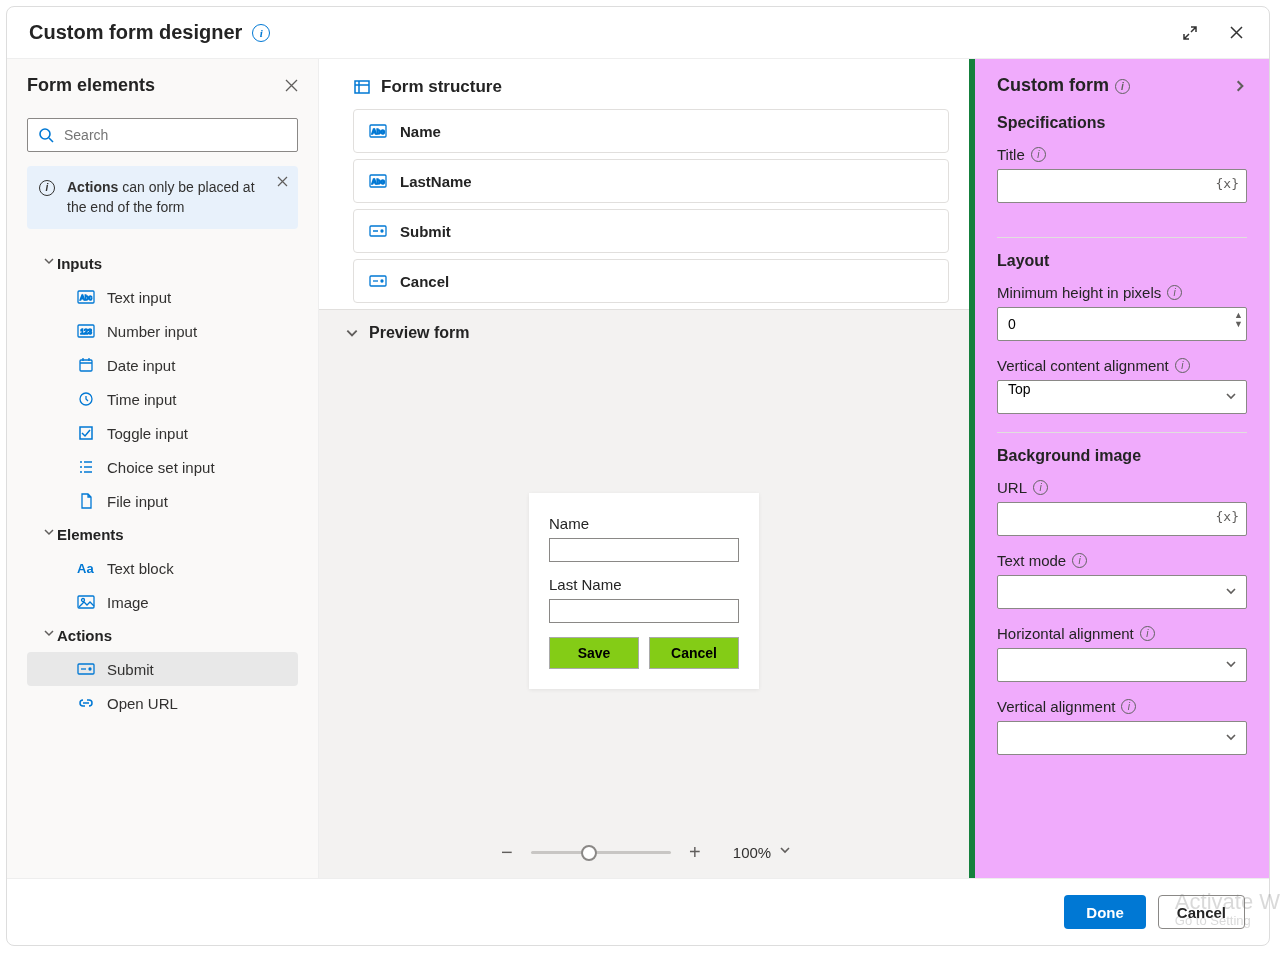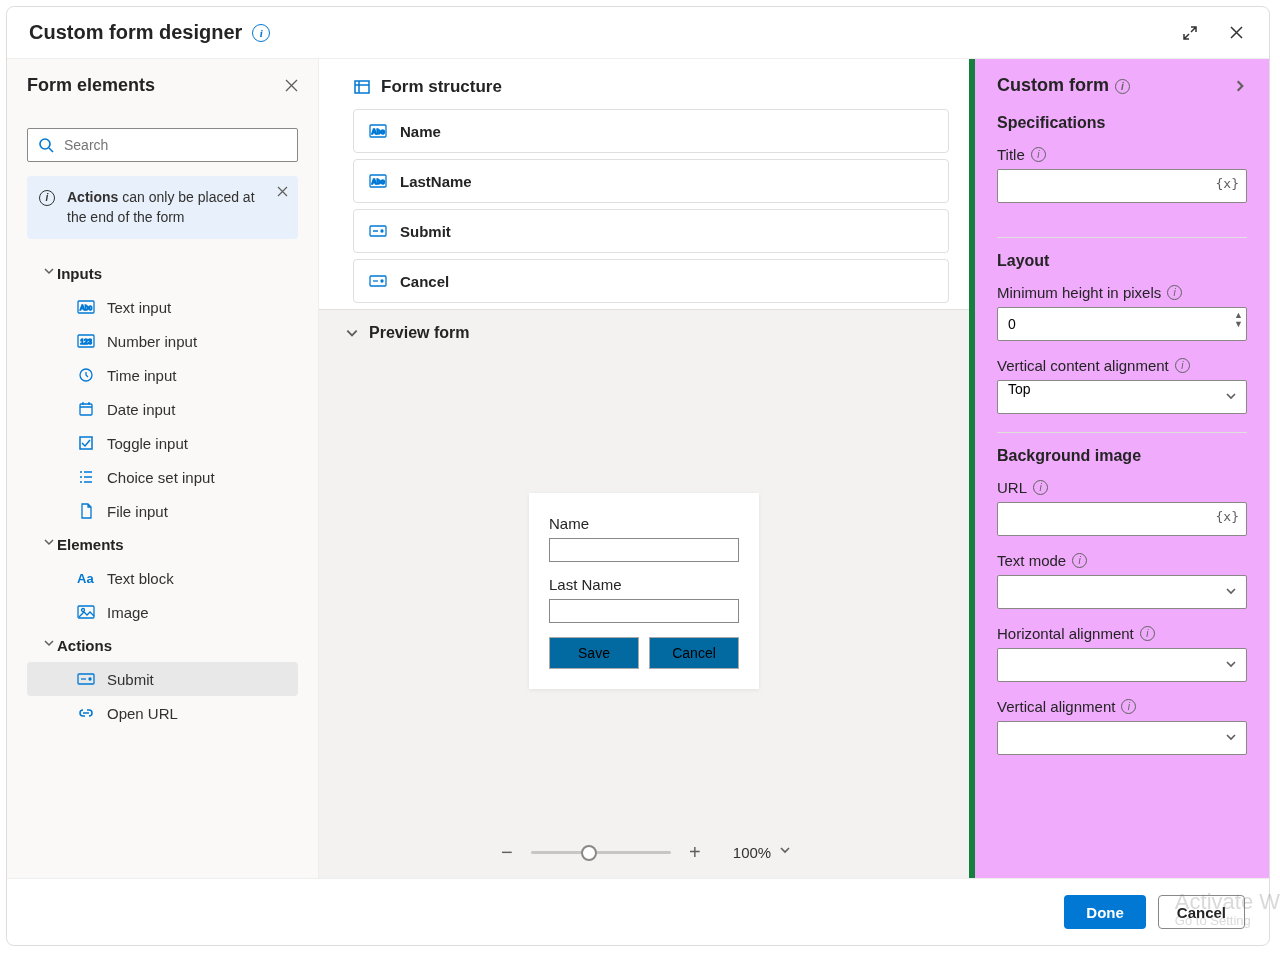--- a/index.html
+++ b/index.html
@@ -15,21 +15,21 @@
 .tb-right { margin-left: auto; display: flex; gap: 24px; }
 .tb-btn { width: 22px; height: 22px; display:flex; align-items:center; justify-content:center; cursor:pointer; color:#333; }
 
 
 .main { flex:1; display:flex; overflow:hidden; }
 .left { width: 312px; border-right:1px solid #eee; background:#faf9f8; padding:16px 20px 16px 20px; overflow-y:auto; }
 .center { flex:1; display:flex; flex-direction:column; background:#fff; overflow:hidden; }
 .right { width: 300px; border-left:6px solid #15803d; background:#f0abfc; padding:16px 22px 16px 22px; overflow-y:auto; }
 
 
-.left-head { display:flex; align-items:center; justify-content:space-between; margin-bottom:32px; }
+.left-head { display:flex; align-items:center; justify-content:space-between; margin-bottom:22px; }
 .left-head h2 { font-size:18px; font-weight:600; color:#242424; }
 .close-x { font-size:16px; color:#605e5c; cursor:pointer; }
 .search { position:relative; margin-bottom:14px; }
 .search input { width:100%; height:34px; border:1px solid #8a8886; border-radius:2px; padding:0 10px 0 36px; font-size:14px; outline:none; }
 .search-icon { position:absolute; left:10px; top:8px; color:#0078d4; }
 
 .info-banner { background:#e8f1fb; border-radius:4px; padding:12px 30px 12px 40px; position:relative; font-size:14px; color:#323130; margin-bottom:18px; line-height:1.4; }
 .info-banner .icircle { position:absolute; left:12px; top:14px; width:16px; height:16px; border:1.5px solid #323130; border-radius:50%; display:flex; align-items:center; justify-content:center; font-size:10px; font-style:italic; font-weight:600; }
 .info-banner .dismiss { position:absolute; right:10px; top:10px; color:#605e5c; cursor:pointer; font-size:13px; }
 
@@ -47,21 +47,21 @@
 .struct-item { display:flex; align-items:center; gap:12px; padding:12px 14px; border:1px solid #e1dfdd; border-radius:4px; margin-bottom:6px; background:#fff; cursor:pointer; font-size:15px; font-weight:600; color:#242424; }
 .struct-item .el-icon { width:20px; }
 
 .preview-wrap { flex:1; background:#f3f2f1; border-top:1px solid #e1dfdd; display:flex; flex-direction:column; overflow:hidden; margin-top:auto; }
 .preview-head { display:flex; align-items:center; gap:10px; padding:14px 20px 8px 26px; font-size:16px; font-weight:600; color:#242424; }
 .preview-body { flex:1; display:flex; align-items:center; justify-content:center; }
 .preview-card { background:#fff; padding:22px 20px 20px 20px; width:230px; box-shadow:0 1px 4px rgba(0,0,0,0.07); }
 .preview-card label { display:block; font-size:15px; color:#242424; margin-bottom:6px; }
 .preview-card input { width:100%; height:24px; border:1px solid #8a8886; margin-bottom:14px; padding:0 6px; font-size:13px; }
 .preview-card .btnrow { display:flex; gap:10px; }
-.preview-card button { flex:1; height:32px; background:#0369a1; border:1px solid #aaa; font-size:14px; cursor:pointer; }
+.preview-card button { flex:1; height:32px; background:#84cc16; border:1px solid #aaa; font-size:14px; cursor:pointer;font-weight:bold; }
 
 .zoom-bar { display:flex; align-items:center; justify-content:center; gap:14px; padding:10px 20px 14px 20px; }
 .zoom-btn { font-size:20px; color:#605e5c; cursor:pointer; width:20px; text-align:center; }
 .zoom-track { width:140px; height:3px; background:#c8c6c4; position:relative; border-radius:2px; }
 .zoom-thumb { position:absolute; top:-6px; left:50px; width:16px; height:16px; border-radius:50%; background:#fff; border:2px solid #8a8886; }
 .zoom-label { font-size:15px; color:#323130; margin-left:14px; display:flex; align-items:flex-start; gap:8px; }
 
 
 .right-head { display:flex; align-items:center; margin-bottom:18px; }
 .right-head h2 { font-size:18px; font-weight:600; color:#242424; }
@@ -167,34 +167,34 @@
               <svg width="18" height="14" viewBox="0 0 18 14" fill="none" stroke="#0078d4" stroke-width="1.3">
                 <rect x="1" y="1" width="16" height="12" rx="1"></rect>
                 <text x="9" y="10" text-anchor="middle" font-size="7" fill="#0078d4" font-family="sans-serif">123</text>
               </svg>
             </span>
             <span>Number input</span>
           </li>
           <li>
             <span class="el-icon">
               <svg width="16" height="16" viewBox="0 0 16 16" fill="none" stroke="#0078d4" stroke-width="1.3">
+                <rect x="2" y="3" width="12" height="11" rx="1"></rect>
+                <path d="M2 6 H14 M5 1 V4 M11 1 V4"></path>
+              </svg>
+            </span>
+            <span>Date input</span>
+          </li>
+          <li>
+            <span class="el-icon">
+              <svg width="16" height="16" viewBox="0 0 16 16" fill="none" stroke="#0078d4" stroke-width="1.3">
                 <circle cx="8" cy="8" r="6"></circle>
                 <path d="M8 5 V8 L10 10"></path>
               </svg>
             </span>
             <span>Time input</span>
-          </li>
-          <li>
-            <span class="el-icon">
-              <svg width="16" height="16" viewBox="0 0 16 16" fill="none" stroke="#0078d4" stroke-width="1.3">
-                <rect x="2" y="3" width="12" height="11" rx="1"></rect>
-                <path d="M2 6 H14 M5 1 V4 M11 1 V4"></path>
-              </svg>
-            </span>
-            <span>Date input</span>
           </li>
           <li>
             <span class="el-icon">
               <svg width="16" height="16" viewBox="0 0 16 16" fill="none" stroke="#0078d4" stroke-width="1.5">
                 <rect x="2" y="2" width="12" height="12"></rect>
                 <path d="M4 8 L7 11 L12 5"></path>
               </svg>
             </span>
             <span>Toggle input</span>
           </li>

